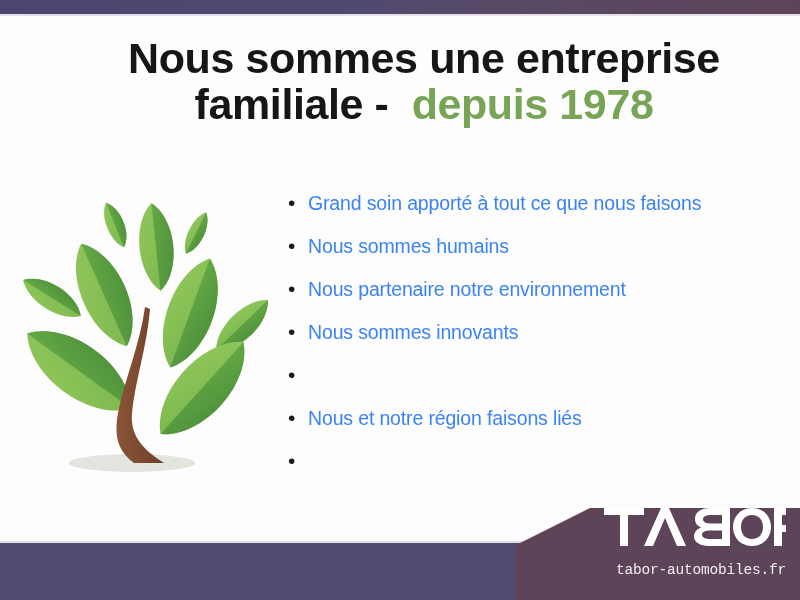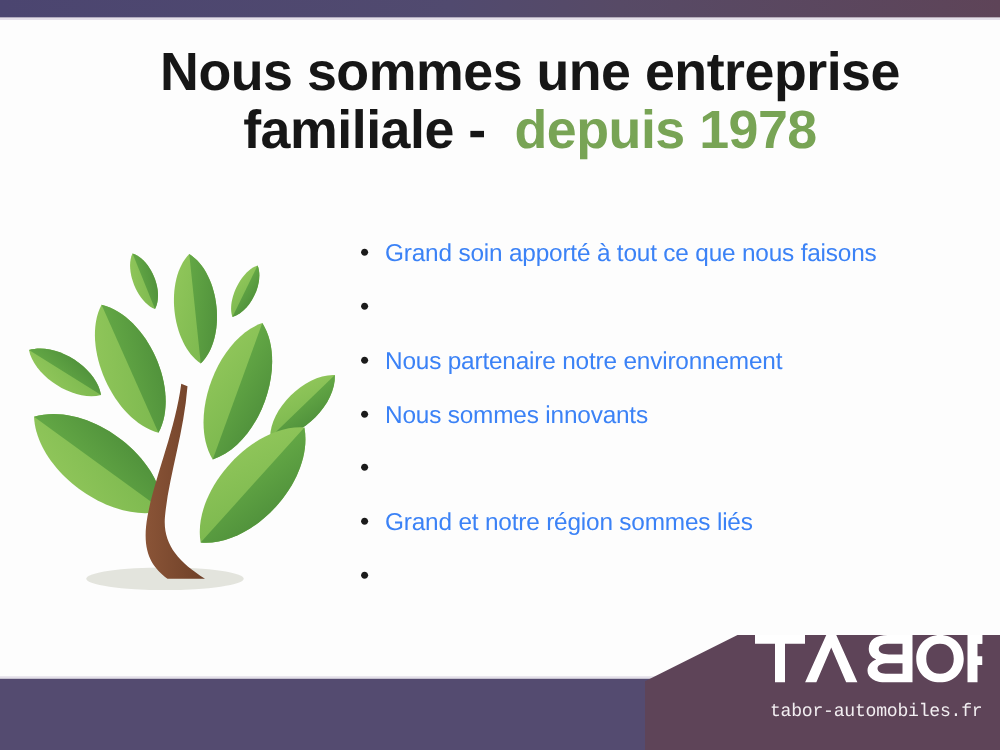--- a/index.html
+++ b/index.html
@@ -224,35 +224,36 @@
     </svg>
   </div>
 
   <div id="bullet-list">
     <div class="bullet-row">
       <span class="bullet-dot">•</span>
       <span class="bullet-text">Grand soin apporté à tout ce que nous faisons</span>
     </div>
     <div class="bullet-row">
       <span class="bullet-dot">•</span>
+      <span class="bullet-text">Nous sommes humains</span>
     </div>
     <div class="bullet-row">
       <span class="bullet-dot">•</span>
       <span class="bullet-text">Nous partenaire notre environnement</span>
     </div>
     <div class="bullet-row">
       <span class="bullet-dot">•</span>
       <span class="bullet-text">Nous sommes innovants</span>
     </div>
     <div class="bullet-row">
       <span class="bullet-dot">•</span>
     </div>
     <div class="bullet-row">
       <span class="bullet-dot">•</span>
-      <span class="bullet-text">Grand et notre région sommes liés</span>
+      <span class="bullet-text">Nous et notre région faisons liés</span>
     </div>
     <div class="bullet-row">
       <span class="bullet-dot">•</span>
     </div>
   </div>
 
   <div id="bottom-bar-hairline"></div>
   <div id="bottom-bar"></div>
   <div id="logo-panel-shape"></div>
 

